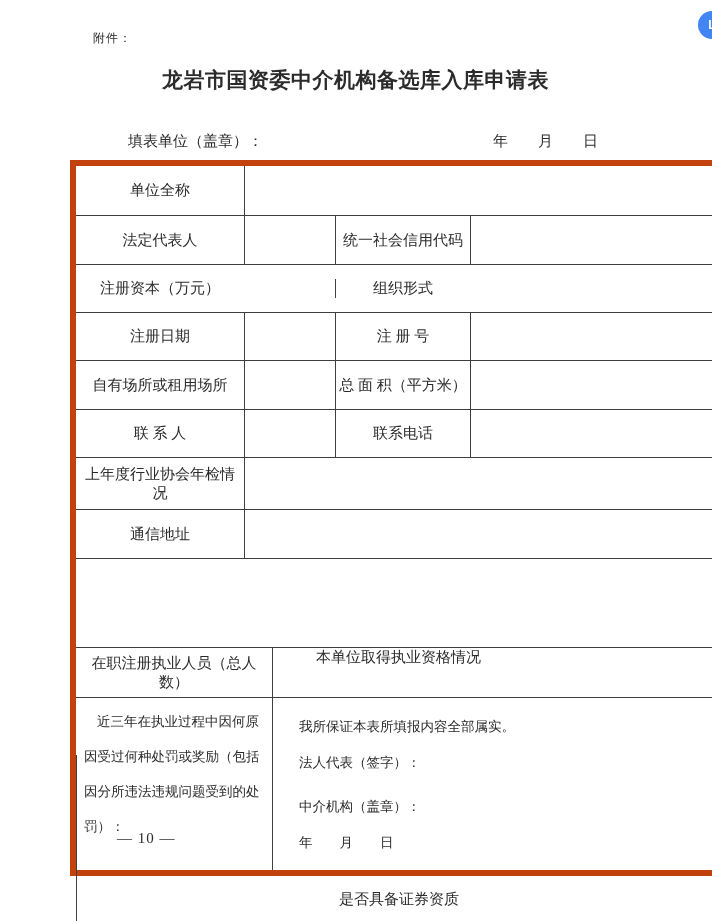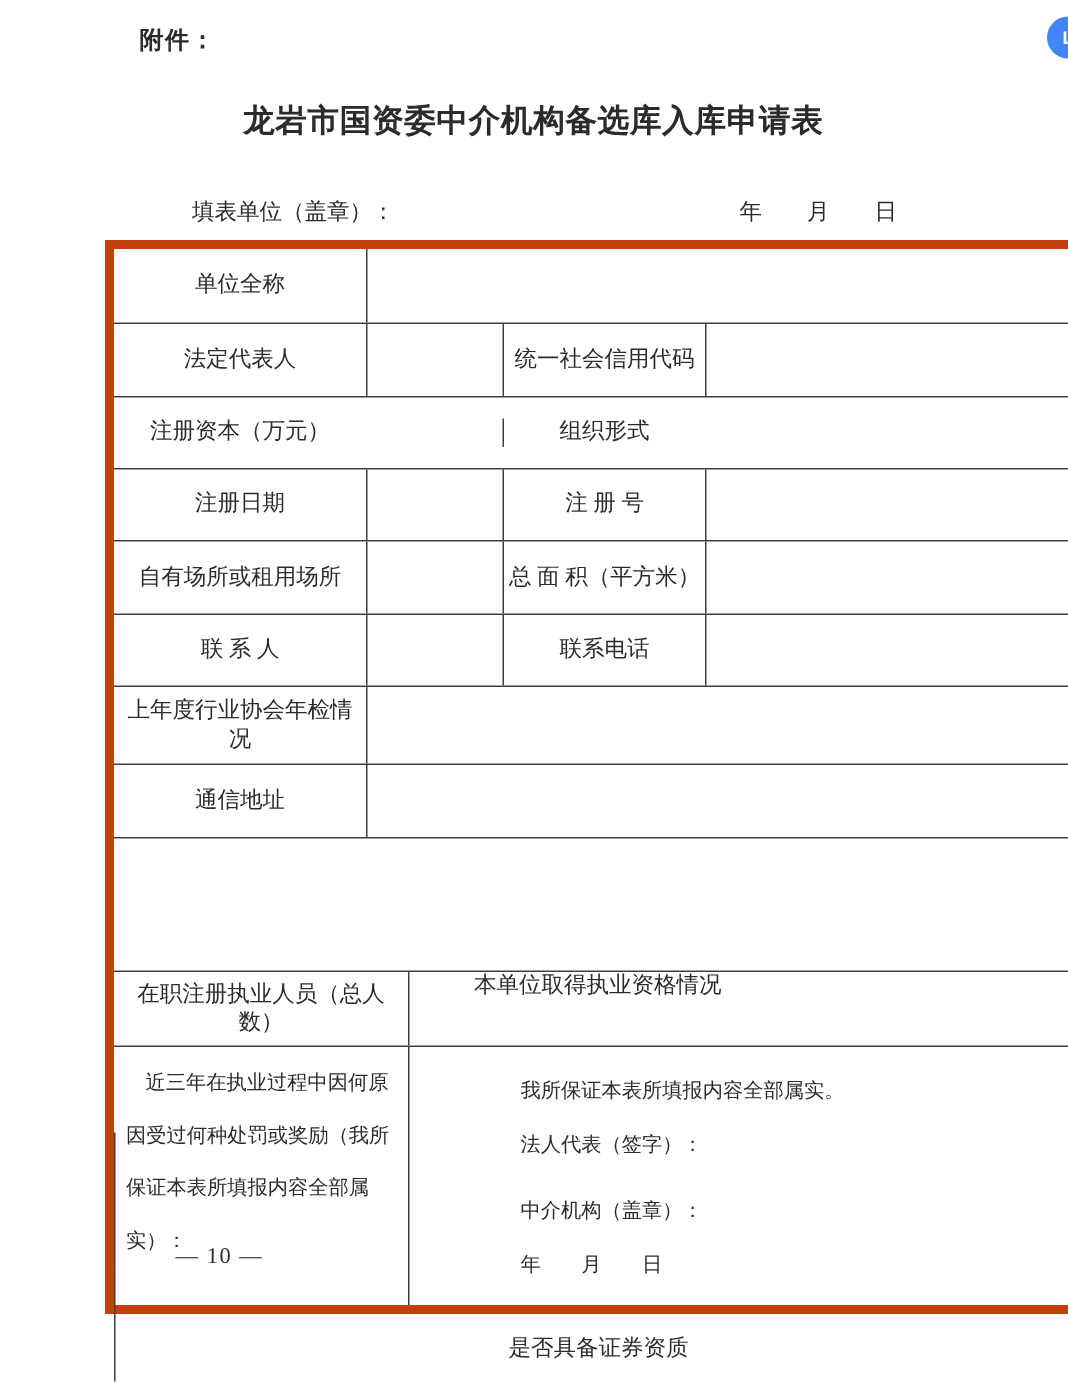--- a/index.html
+++ b/index.html
@@ -1,20 +1,20 @@
 <!DOCTYPE html>
 <html><head>
 <meta charset="utf-8">
 <style>
   html,body{margin:0;padding:0;}
   body{
     width:712px;height:921px;background:#ffffff;position:relative;overflow:hidden;
     font-family:"Liberation Serif","DejaVu Serif",serif;color:#2b2b2b;
   }
-  .attachment{position:absolute;left:93px;top:17px;font-size:16px;font-weight:bold;letter-spacing:1px;}
+  .attachment{position:absolute;left:93px;top:30px;font-size:12px;font-weight:normal;letter-spacing:1px;}
   .doc-title{position:absolute;left:70px;top:66px;width:571px;text-align:center;
     font-size:21px;font-weight:bold;letter-spacing:0.5px;}
   .subheader{position:absolute;left:128px;top:132px;width:482px;height:20px;font-size:15px;}
   .subheader .filler{position:absolute;left:0;top:0;}
   .subheader .hdate{position:absolute;left:365px;top:0;white-space:pre;}
   
   .form-table{position:absolute;left:70px;top:160px;width:657px;
     border:6px solid #c2410c;box-sizing:border-box;}
   .trow{display:flex;border-top:1px solid #3e3e3e;box-sizing:border-box;}
   .trow:first-child{border-top:none;}
@@ -39,21 +39,21 @@
   .row-8{height:49px;}
   .row-9{height:50px;flex-direction:column;}
   .row-10{height:50px;margin-top:39px;}
   .row-11{height:173px;}
   
   .penalty{align-items:flex-start;justify-content:flex-start;text-align:left;
     font-size:13.5px;line-height:35px;padding:6px 5px 0 8px;}
   .penalty .penalty-text{text-indent:13px;}
   .decl{align-items:flex-start;justify-content:flex-start;text-align:left;
     flex-direction:column;font-size:13.5px;padding:0 0 0 26px;display:flex;}
-  .decl-line{height:18px;line-height:18px;white-space:pre;margin-left:48px;}
+  .decl-line{height:18px;line-height:18px;white-space:pre;}
   .decl-line.l1{margin-top:20px;}
   .decl-line.l2{margin-top:18px;}
   .decl-line.l3{margin-top:26px;}
   .decl-line.l4{margin-top:18px;}
   .page-number{position:absolute;left:117px;top:830px;font-size:15px;letter-spacing:1px;white-space:pre;}
   
   .floating-widget{position:absolute;left:698px;top:11px;width:28px;height:28px;border-radius:50%;
     background:#4285f4;color:#ffffff;display:flex;align-items:center;justify-content:center;
     font-family:"Liberation Sans","DejaVu Sans",sans-serif;font-size:12px;font-weight:bold;
     cursor:pointer;border:none;}
@@ -129,21 +129,21 @@
     <div class="cell flexfill"></div>
   </div>
 
   <div class="trow row-10">
     <div class="cell wB1">在职注册执业人员（总人数）</div>
     <div class="cell flexfill"></div>
   </div>
 
   <div class="trow row-11">
     <div class="cell wB1 penalty">
-      <div class="penalty-text">近三年在执业过程中因何原因受过何种处罚或奖励（我所保证本表所填报内容全部属实）：</div>
+      <div class="penalty-text">近三年在执业过程中因何原因受过何种处罚或奖励（包括因分所违法违规问题受到的处罚）：</div>
     </div>
     <div class="cell flexfill decl">
       <div class="decl-line l1">我所保证本表所填报内容全部属实。</div>
       <div class="decl-line l2">法人代表（签字）：</div>
       <div class="decl-line l3">中介机构（盖章）：</div>
       <div class="decl-line l4">年　　月　　日</div>
     </div>
   </div>
 
 </div>

